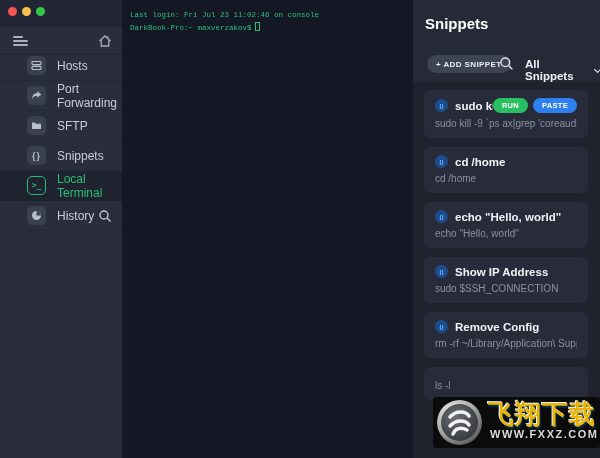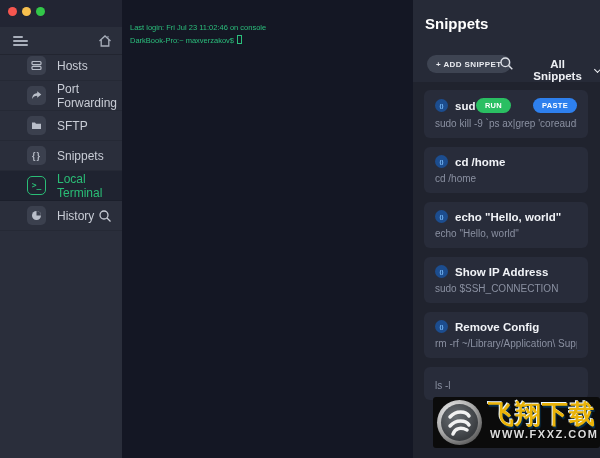--- a/index.html
+++ b/index.html
@@ -31,46 +31,46 @@
   .sicon .braces { font-size:9px; font-weight:bold; letter-spacing:1px; }
   .slabel { font-size:12px; color:#c9cdd6; }
   .srow.active { background:#1f2330; }
   .srow.active .sicon { background:transparent; border:1px solid #2abd76; color:#2abd76; }
   .srow.active .sicon .prompt { font-family:"DejaVu Sans Mono", monospace; font-size:8px; font-weight:bold; }
   .srow.active .slabel { color:#2abd76; }
   .rowsearch { margin-left:auto; margin-right:10px; display:flex; }
 
   
   .terminal { position:absolute; left:122px; top:0; width:291px; height:458px; background:#141724; }
-  .termtext { position:absolute; left:8px; top:9px; font-family:Liberation Sans, sans-serif;
-              font-size:7.5px; line-height:13px; color:#2bbf7c; white-space:pre;margin-top:12px; }
+  .termtext { position:absolute; left:8px; top:9px; font-family:Liberation Mono, monospace;
+              font-size:7.5px; line-height:13px; color:#2bbf7c; white-space:pre; }
   .cursor { display:inline-block; width:5px; height:9px; border:1px solid #2bbf7c;
             margin-left:3px; vertical-align:-1px; }
 
   
   .panel { position:absolute; left:413px; top:0; width:187px; height:458px; background:#20232e; }
   .panel-header { position:absolute; left:0; top:0; width:187px; height:82px; background:#262a37; }
   .panel-title { position:absolute; left:12px; top:15px; font-size:15px; font-weight:bold; color:#ffffff; }
   .addbtn { position:absolute; left:14px; top:55px; background:#3e4452; border-radius:10px;
             padding:5px 9px 4px; font-size:8px; font-weight:bold; color:#e9ebf0; letter-spacing:0.4px;
             cursor:pointer; }
   .panelsearch { position:absolute; left:86px; top:56px; cursor:pointer; }
   .filter { position:absolute; left:112px; top:58px; display:flex; align-items:center; gap:5px;
-            font-size:11.5px; font-weight:bold; color:#eef0f4; cursor:pointer;text-align:center; }
+            font-size:11.5px; font-weight:bold; color:#eef0f4; cursor:pointer; }
   .chev { width:5px; height:5px; border-right:1.5px solid #eef0f4; border-bottom:1.5px solid #eef0f4;
           transform:rotate(45deg); margin-top:-2px; }
 
   .cards { position:absolute; left:11px; top:90px; width:164px; display:flex; flex-direction:column; gap:9px; }
   .card { background:#282c3a; border-radius:6px; padding:8px 11px 9px; cursor:pointer; }
   .card-top { display:flex; align-items:center; min-width:0; }
   .cicon { width:13px; height:13px; border-radius:50%; background:#1c4d8f; color:#7fc1ff;
            font-size:6px; font-weight:bold; display:flex; align-items:center; justify-content:center;
            margin-right:7px; flex:none; }
   .ctitle { font-size:11.5px; font-weight:bold; color:#f1f3f7; white-space:nowrap; overflow:hidden; }
-  .cbtns { margin-left:auto; display:flex; gap:22px; flex:none; }
+  .cbtns { margin-left:auto; display:flex; gap:5px; flex:none; }
   .btn { border-radius:9px; padding:3px 9px; font-size:7.5px; font-weight:bold; color:#fff;
          letter-spacing:0.3px; cursor:pointer; }
   .btn.run { background:#2abf62; }
   .btn.paste { background:#2e80ee; }
   .ccmd { margin-top:5px; font-size:10px; color:#8a90a1; white-space:nowrap; overflow:hidden; }
 
   
   .watermark { position:absolute; left:433px; top:397px; width:167px; height:51px;
                background:#0b0b0b; border-radius:3px; }
   .wm-logo { position:absolute; left:4px; top:3px; width:45px; height:45px; border-radius:50%;

